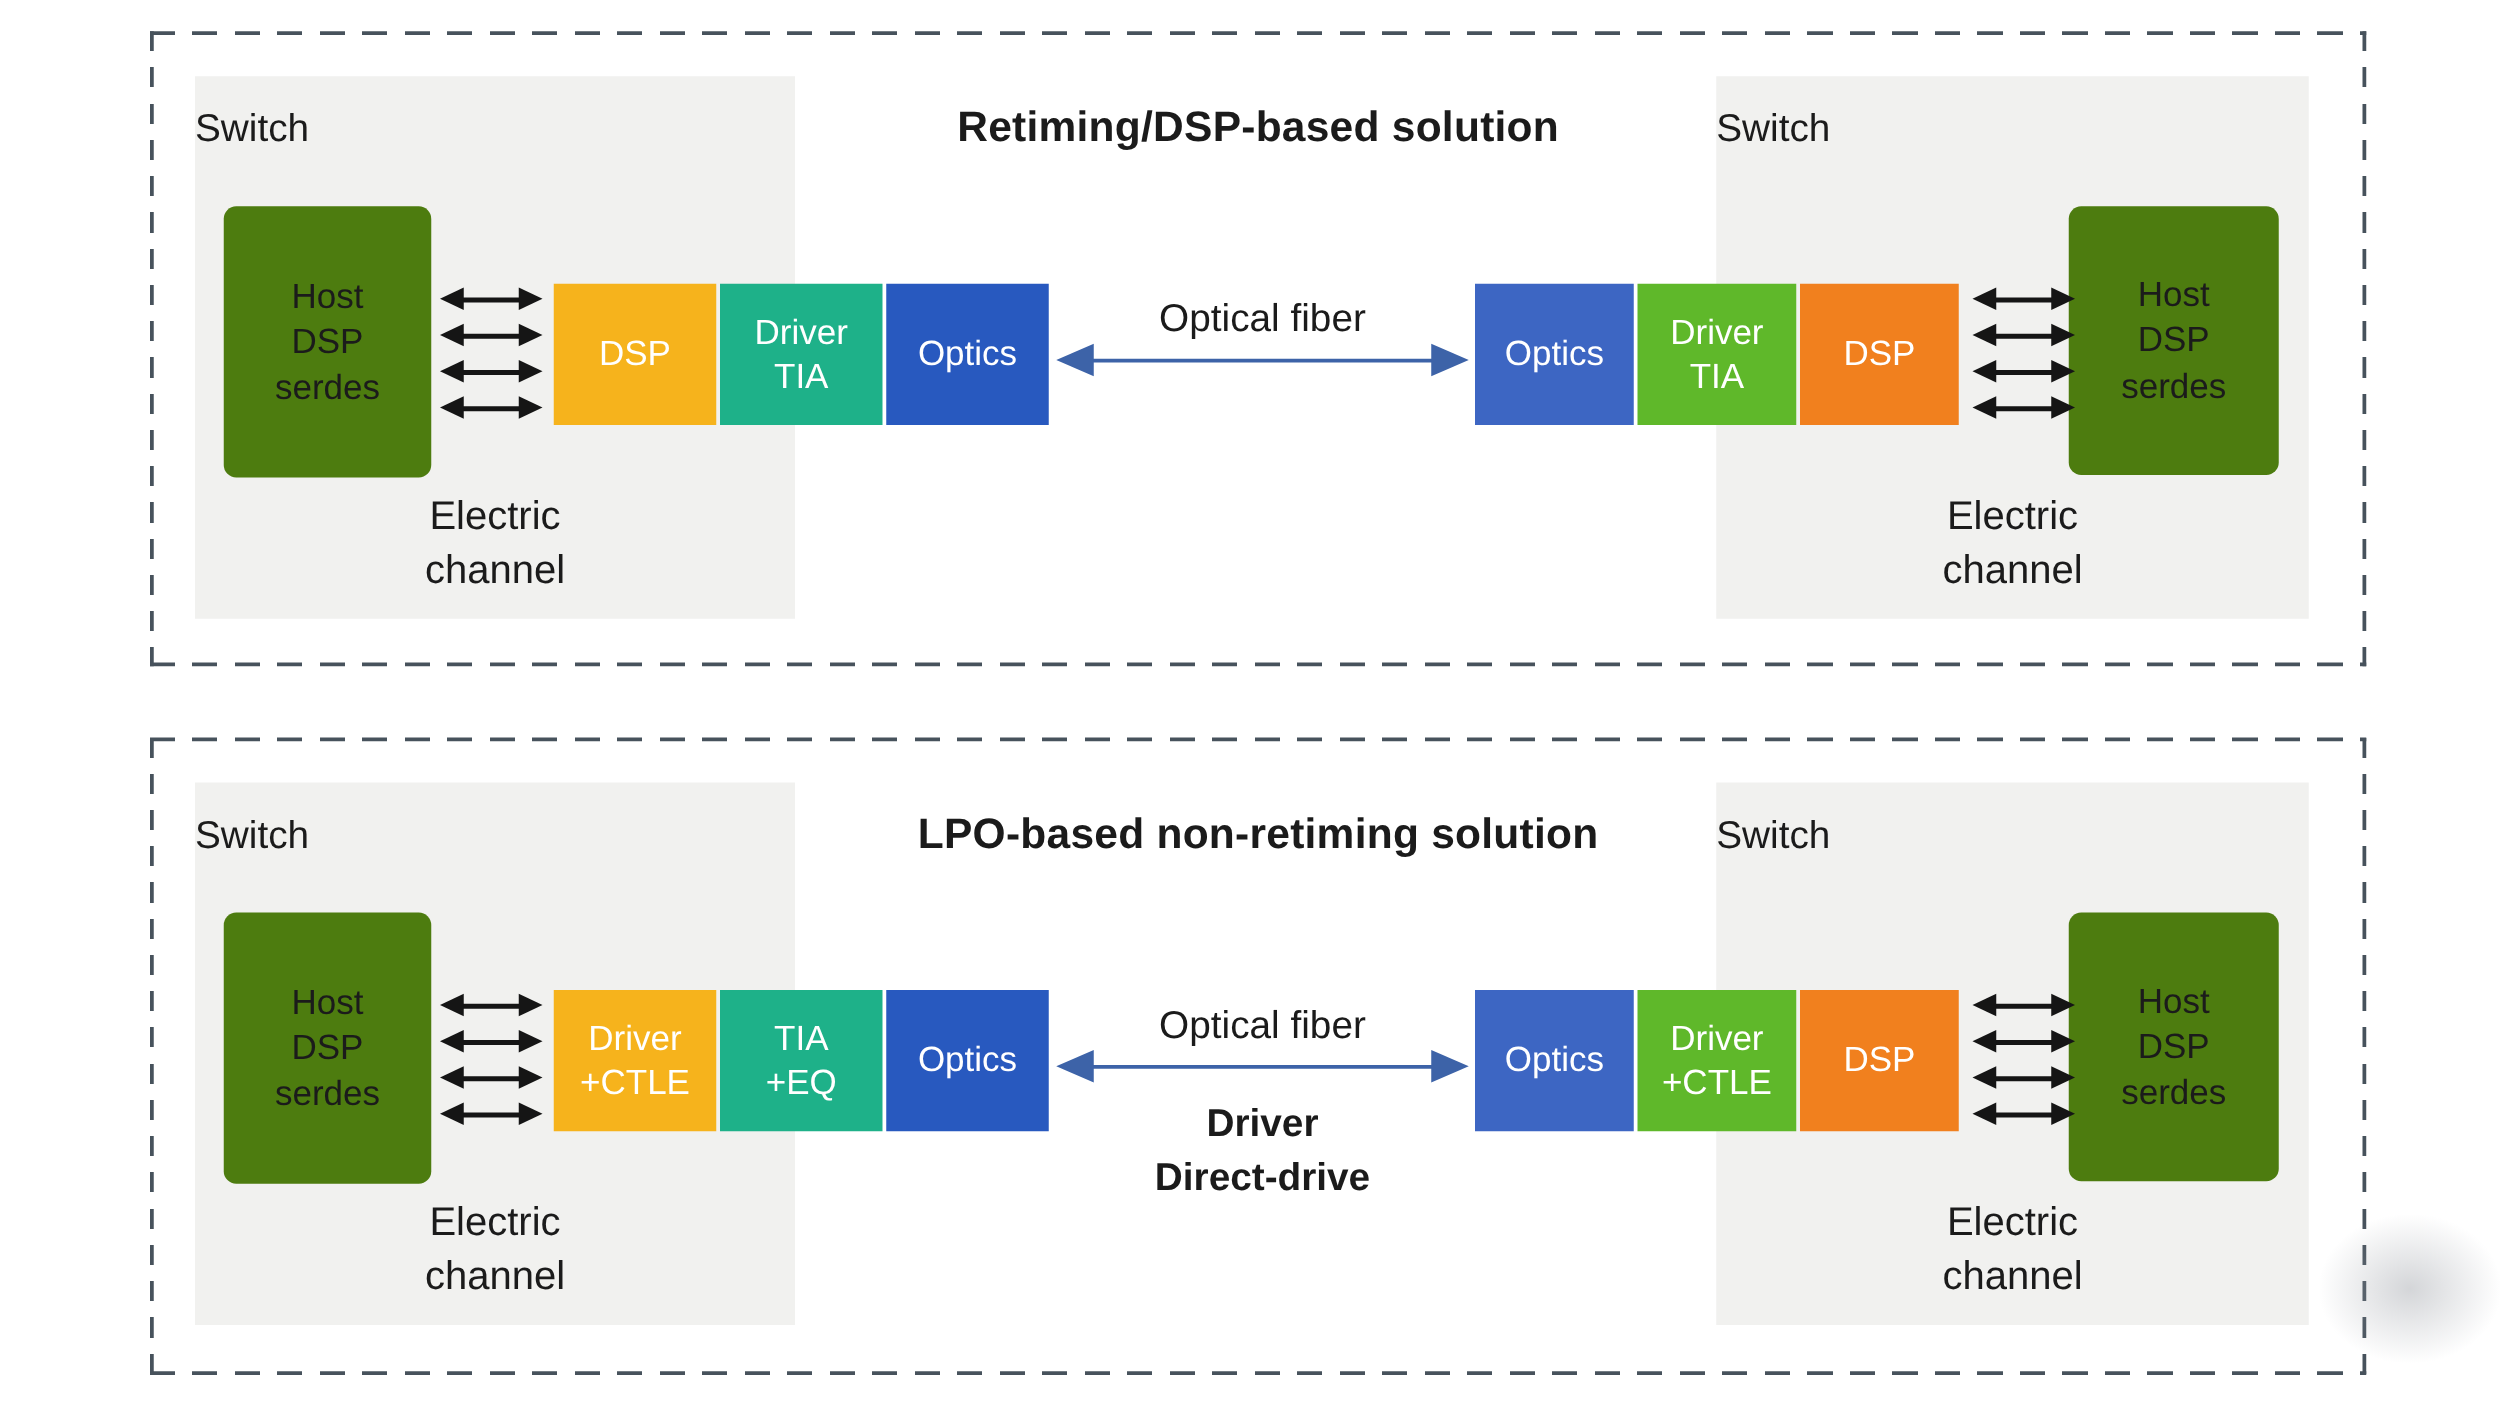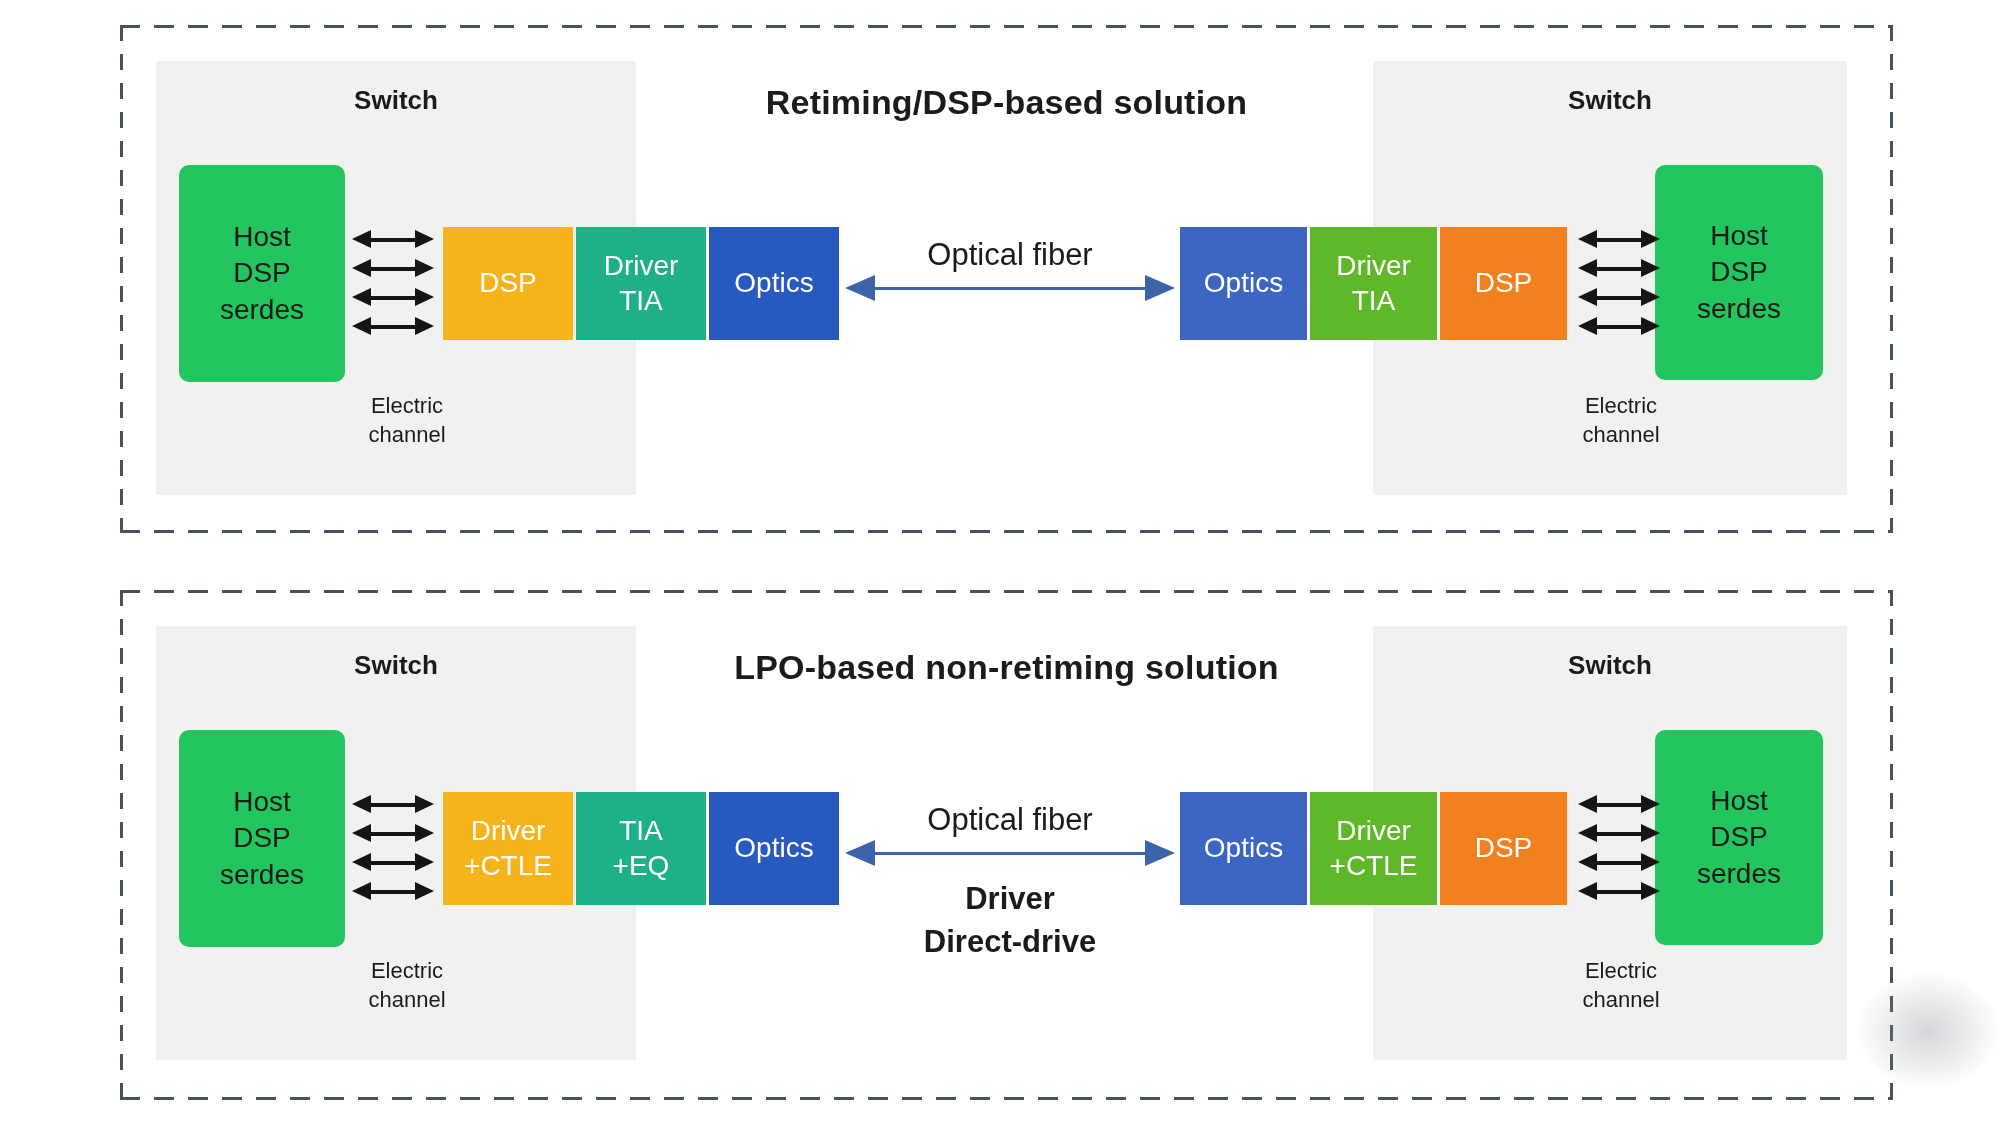--- a/index.html
+++ b/index.html
@@ -20,33 +20,33 @@
       repeating-linear-gradient(180deg,#47525c 0 16px,transparent 16px 29px) right top/3px 100% no-repeat;
   }
   .panel-title{
     position:absolute;left:0;width:100%;top:58px;margin:0;
     text-align:center;font-size:34px;font-weight:700;letter-spacing:.2px;
   }
   
   .switch-bg{position:absolute;top:36px;width:480px;height:434px;background:#f1f1ef;}
   .switch-bg.left{left:36px;}
   .switch-bg.right{left:1253px;width:474px;}
-  .switch-label{position:absolute;top:60px;font-size:26px;font-weight:700;text-align:center;}
+  .switch-label{position:absolute;top:60px;font-size:31px;font-weight:400;text-align:left;}
   .switch-label.left{left:36px;width:480px;}
   .switch-label.right{left:1253px;width:474px;}
   .host-box{
-    position:absolute;top:140px;background:#22c55e;border-radius:10px;
+    position:absolute;top:140px;background:#4d7c0f;border-radius:10px;
     display:flex;align-items:center;justify-content:center;
     font-size:28px;line-height:1.3;text-align:center;white-space:pre-line;
   }
   .host-box.left{left:59px;width:166px;height:217px;}
   .host-box.right{left:1535px;width:168px;height:215px;}
   .channel-label{
-    position:absolute;top:366px;font-size:22px;line-height:1.34;
-    text-align:center;white-space:pre-line;padding-left:11px;
+    position:absolute;top:366px;font-size:32px;line-height:1.34;
+    text-align:center;white-space:pre-line;
   }
   .channel-label.left{left:36px;width:480px;}
   .channel-label.right{left:1253px;width:474px;}
   
   .arrow-cluster{position:absolute;top:205px;width:82px;display:flex;flex-direction:column;gap:10px;}
   .arrow-cluster.left{left:232px;}
   .arrow-cluster.right{left:1458px;}
   .harrow{
     position:relative;width:82px;height:19px;
     background:linear-gradient(#151515,#151515) center/48px 4px no-repeat;

